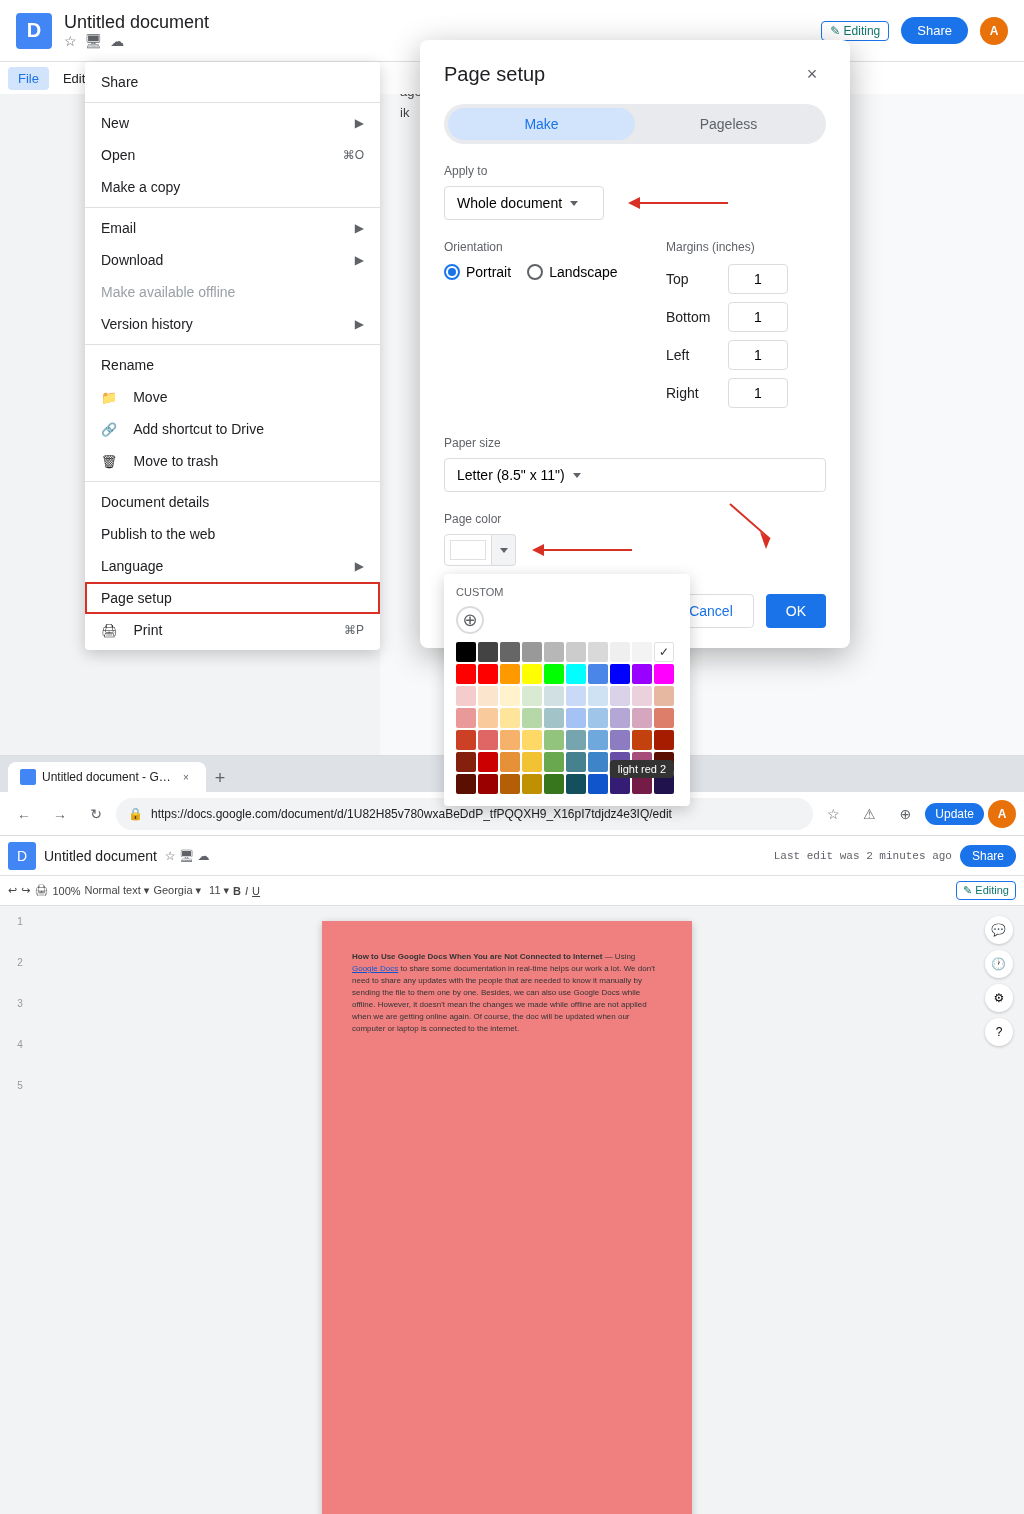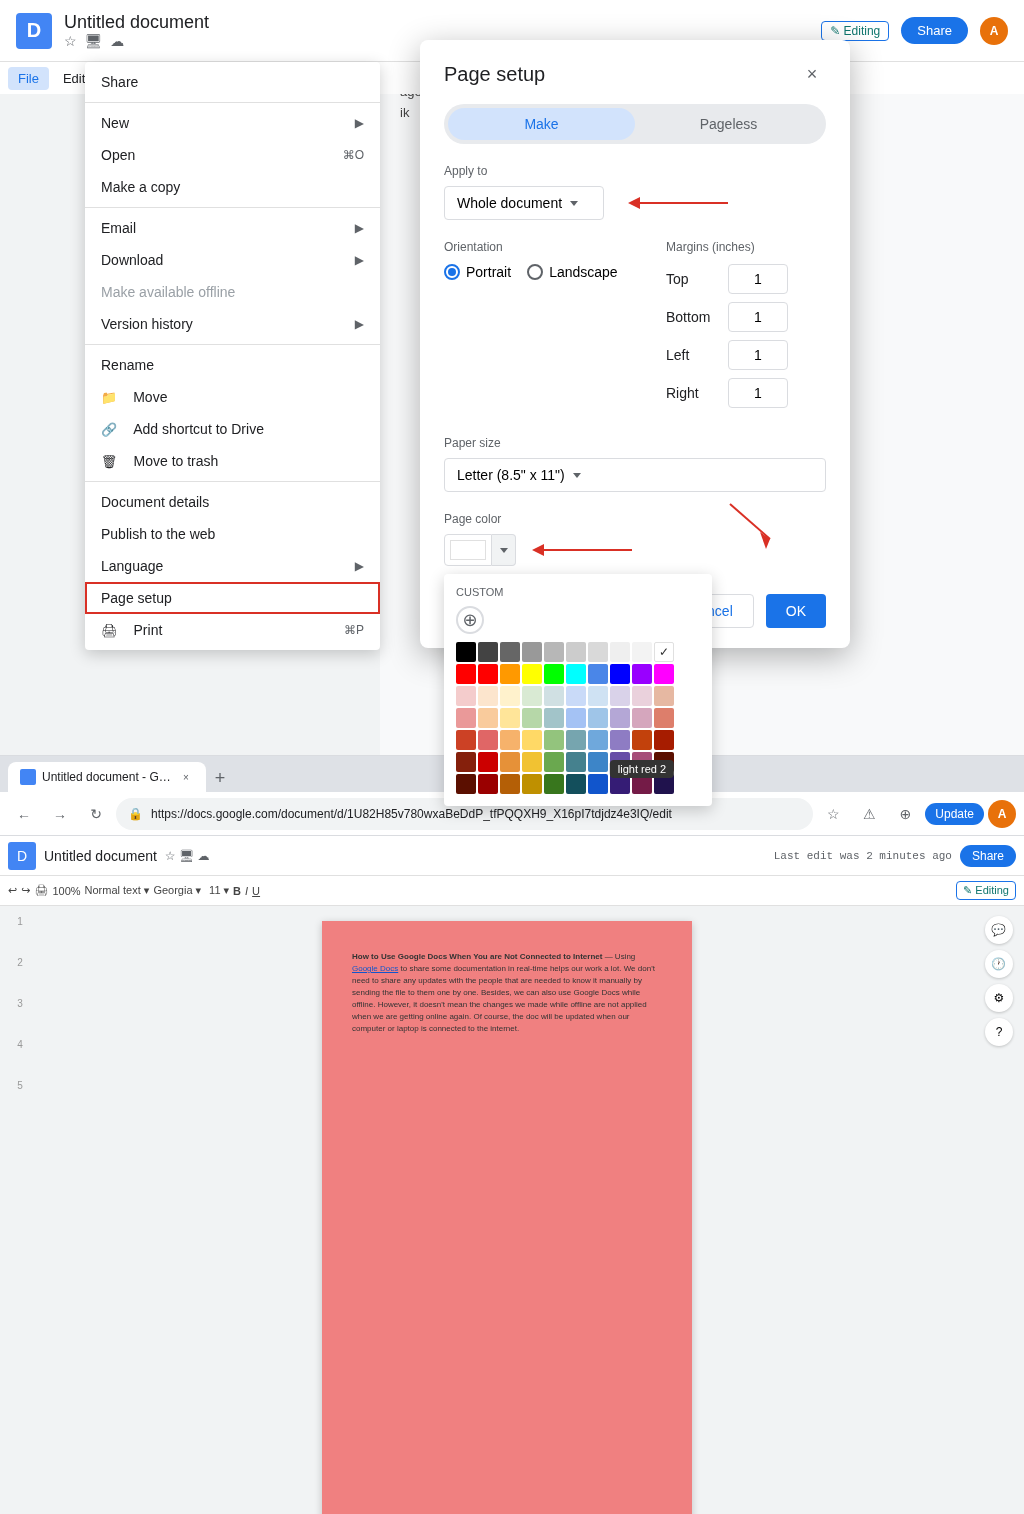--- a/index.html
+++ b/index.html
@@ -448,21 +448,21 @@
       align-items: center;
       justify-content: center;
       cursor: pointer;
     }
 
     
     .color-picker-popup {
       position: absolute;
       top: 40px;
       left: 0;
-      width: 268px;
+      width: 246px;
       background: #fff;
       border-radius: 4px;
       box-shadow: 0 4px 16px rgba(0,0,0,0.2);
       z-index: 300;
       padding: 12px;
     }
 
     .color-picker-custom-label {
       font-size: 11px;
       color: #5f6368;

